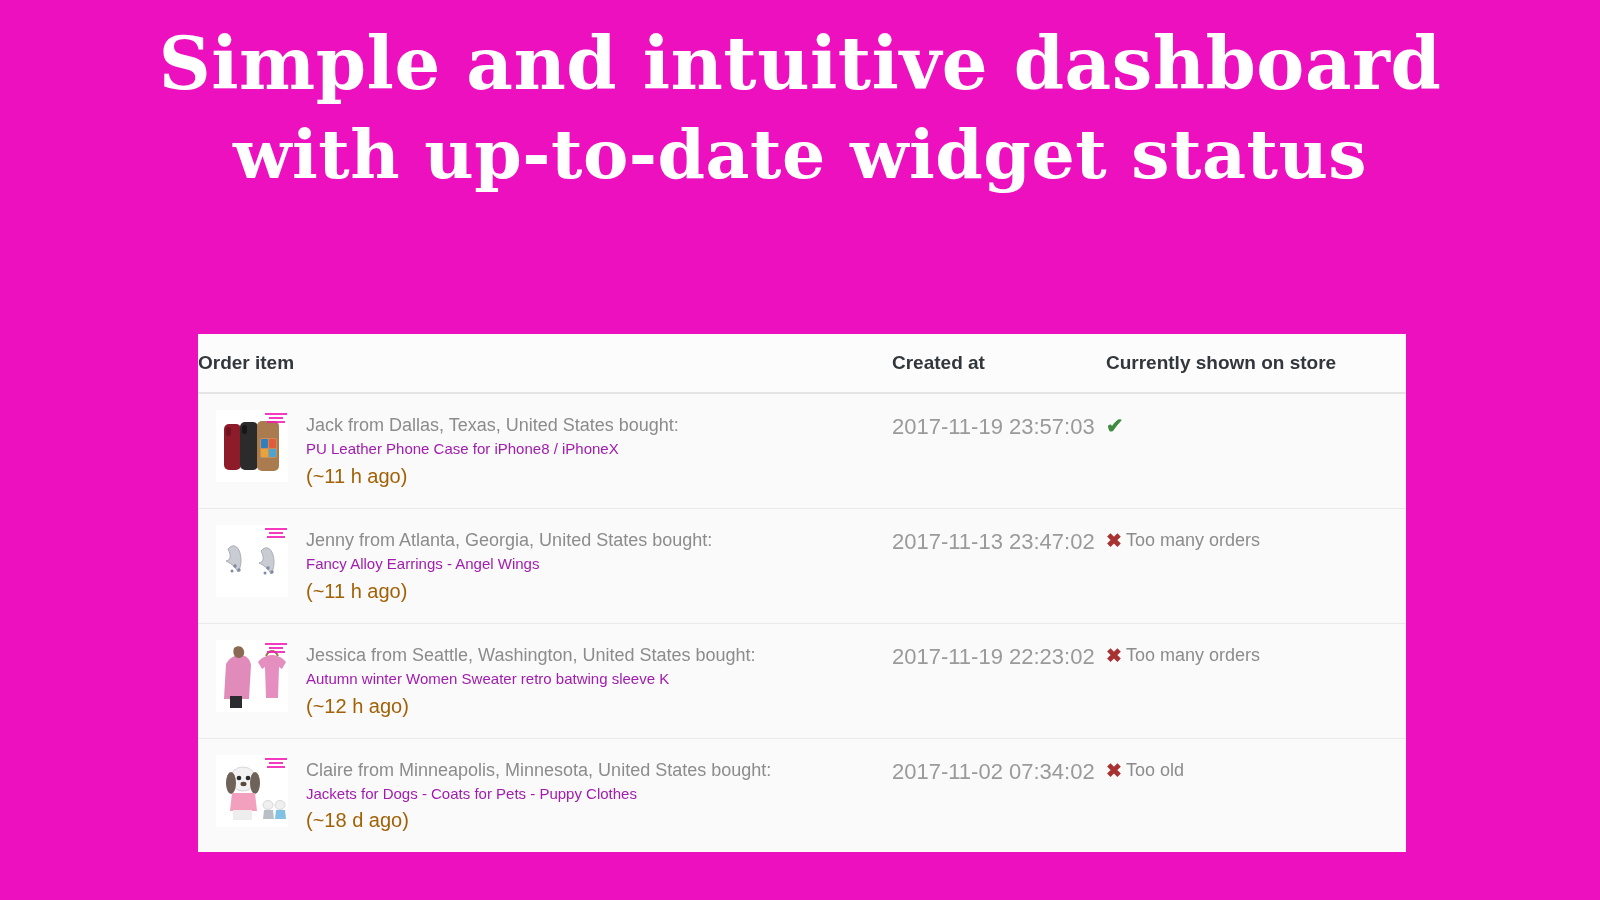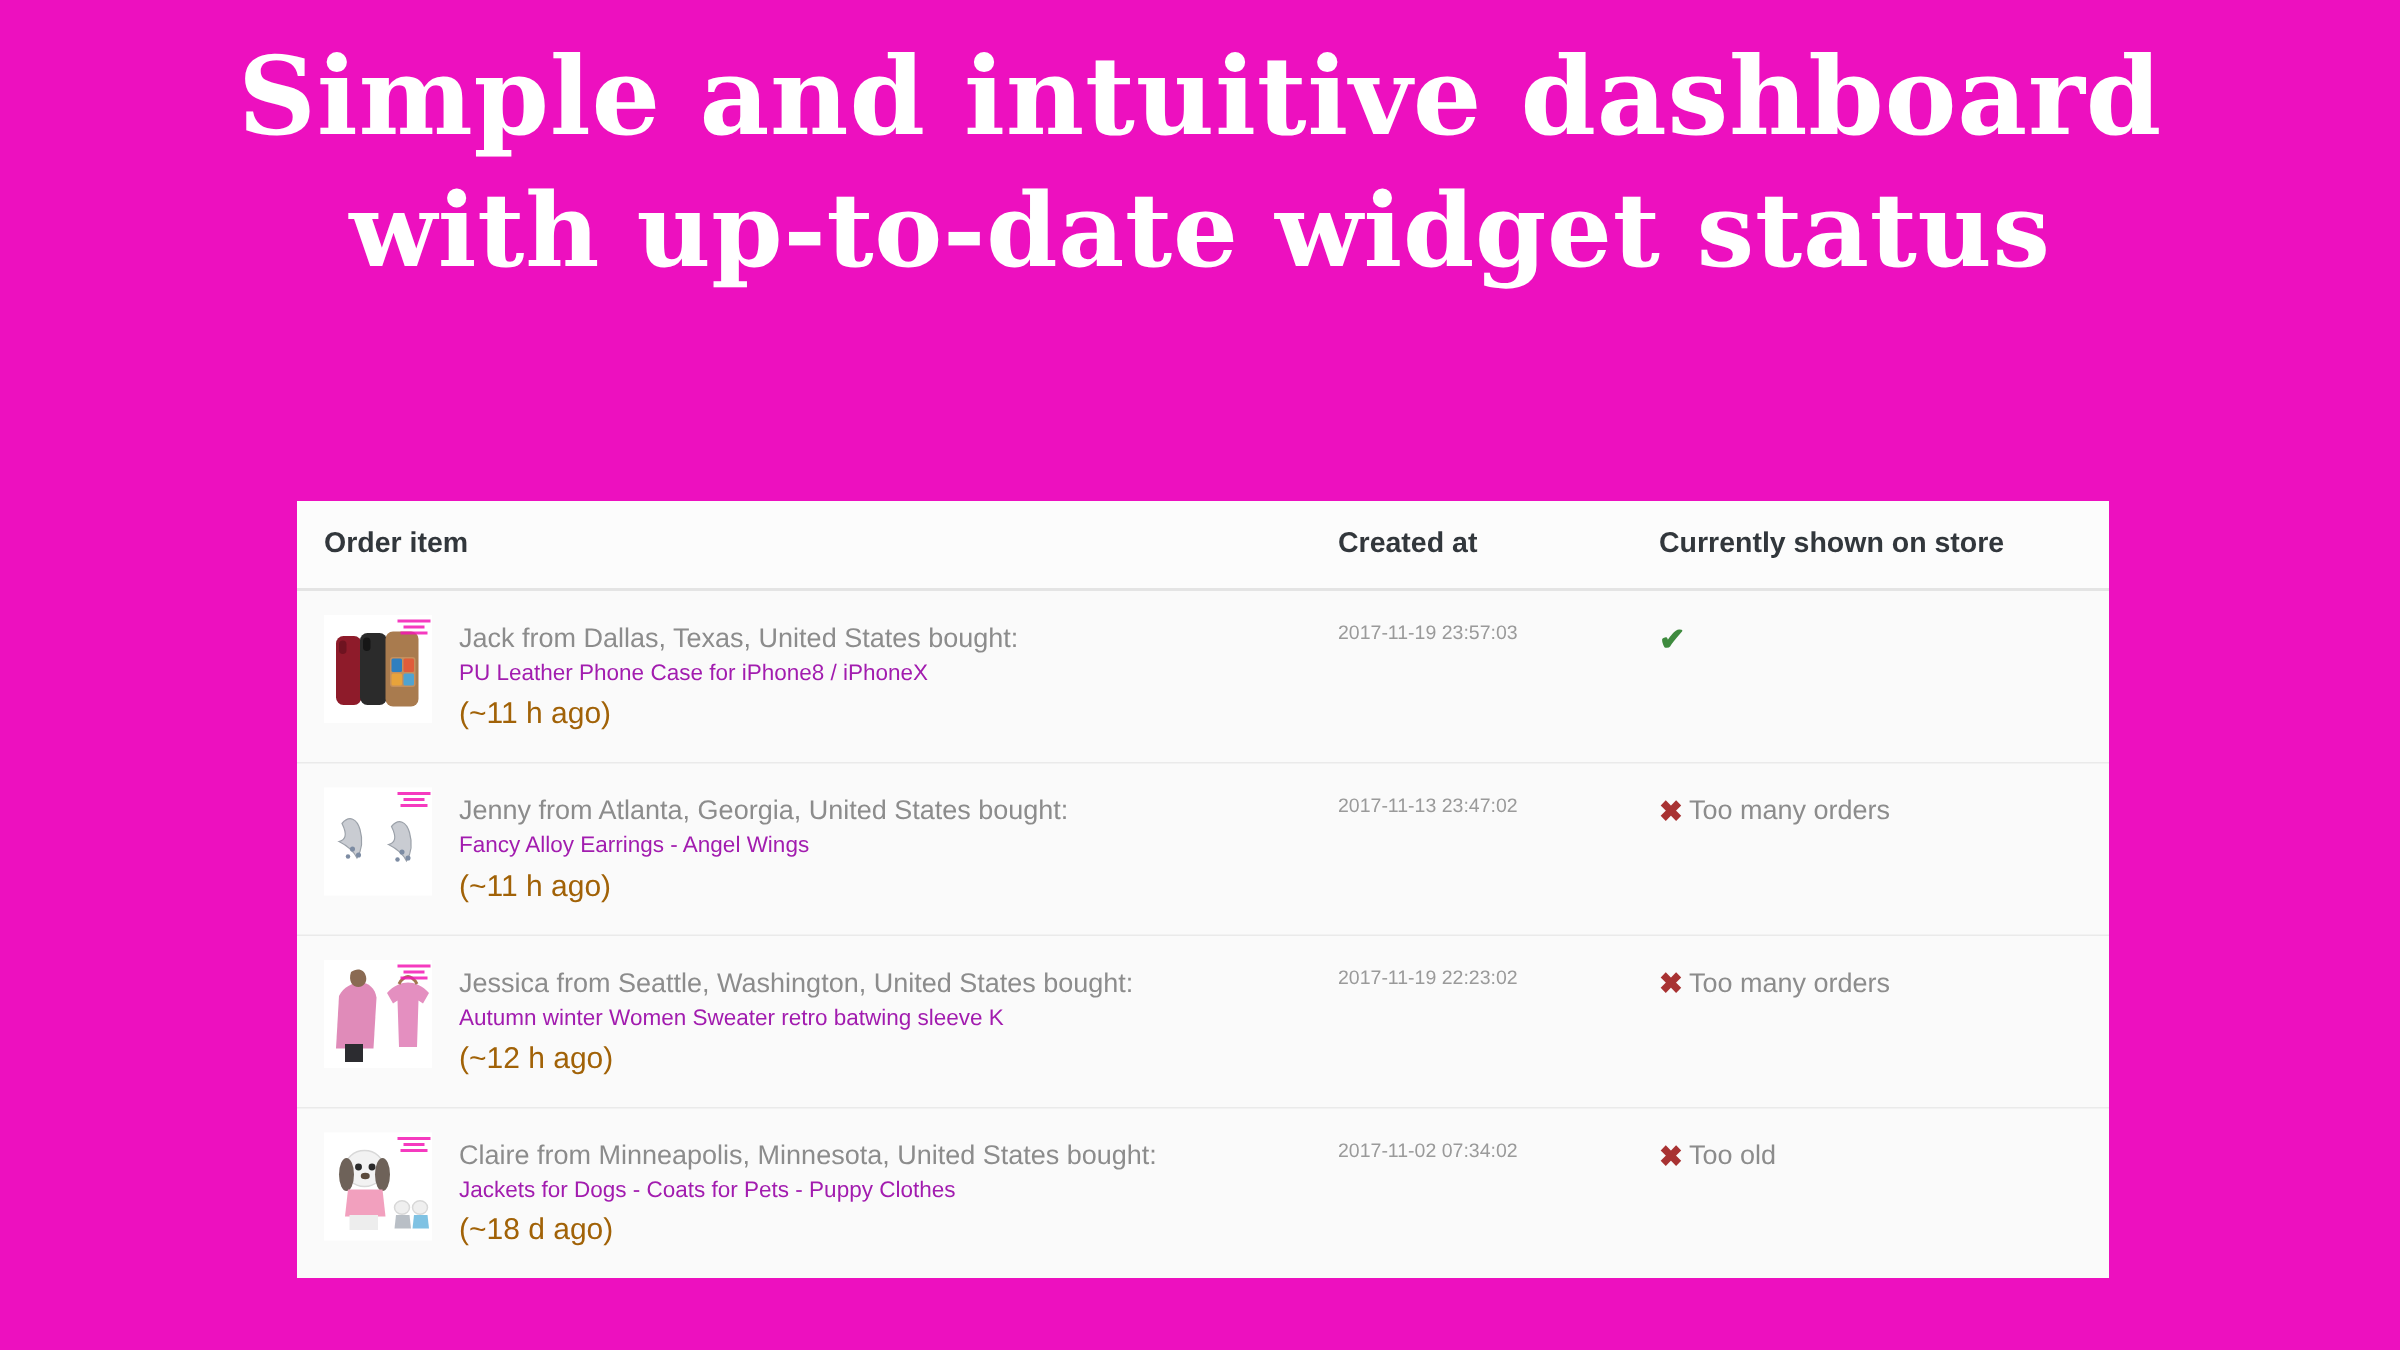--- a/index.html
+++ b/index.html
@@ -49,36 +49,36 @@
 
   th {
     text-align: left;
     font-size: 19px;
     font-weight: 700;
     color: #32373C;
     padding: 18px 0 18px 0;
     border-bottom: 2px solid #E4E4E4;
     background: #FCFCFC;
   }
-  th.c-item  { width: 694px; padding-left: 18px; }
+  th.c-item  { width: 694px; }
   th.c-date  { width: 214px; }
   th.c-store { width: 300px; }
 
   td {
     vertical-align: top;
     border-bottom: 1px solid #EAEAEA;
     background: #FAFAFA;
     padding-top: 16px;
     padding-bottom: 16px;
   }
   tr.order-row:last-child td { border-bottom: none; }
 
   td.c-item { padding-left: 18px; height: 104px; }
   td.c-date {
-    font-size: 13px;
+    font-size: 22px;
     color: #9A9A9A;
     padding-top: 20px;
     white-space: nowrap;
   }
   td.c-store { padding-top: 20px; }
 
   .item-cell { display: flex; align-items: flex-start; gap: 18px; }
 
   
   .thumb {

